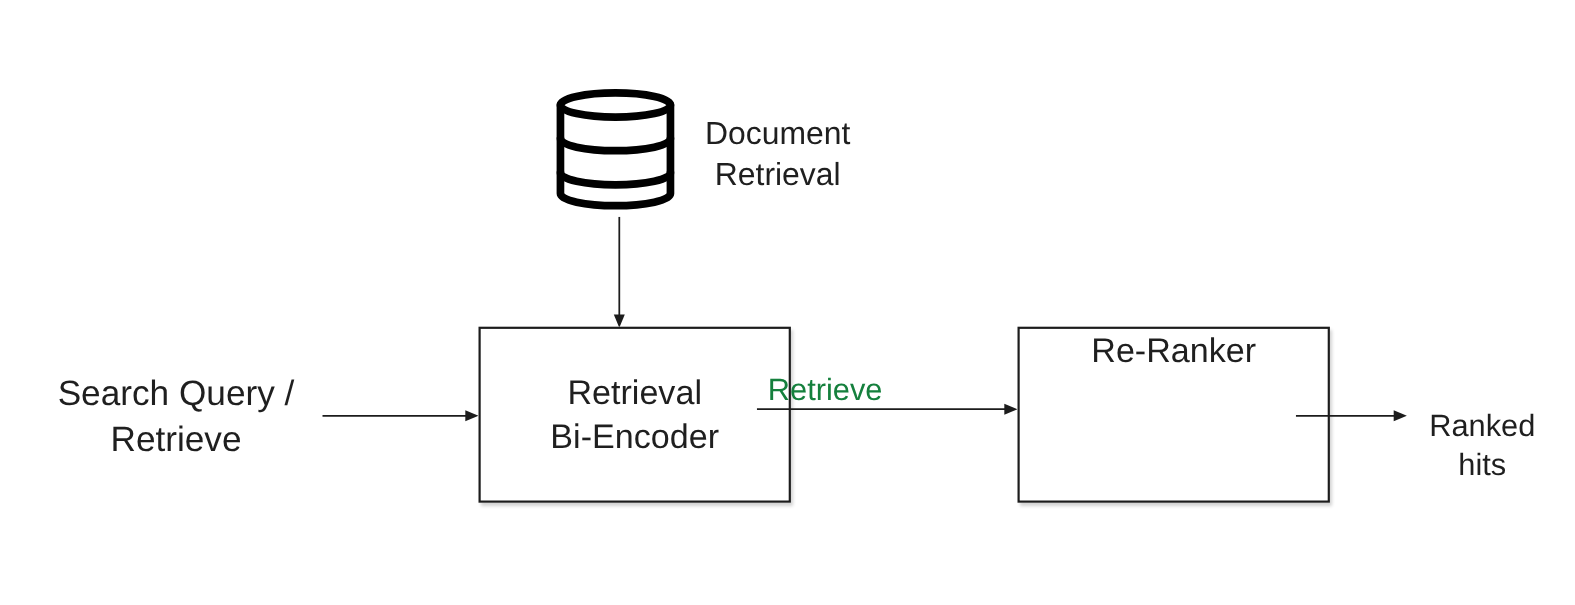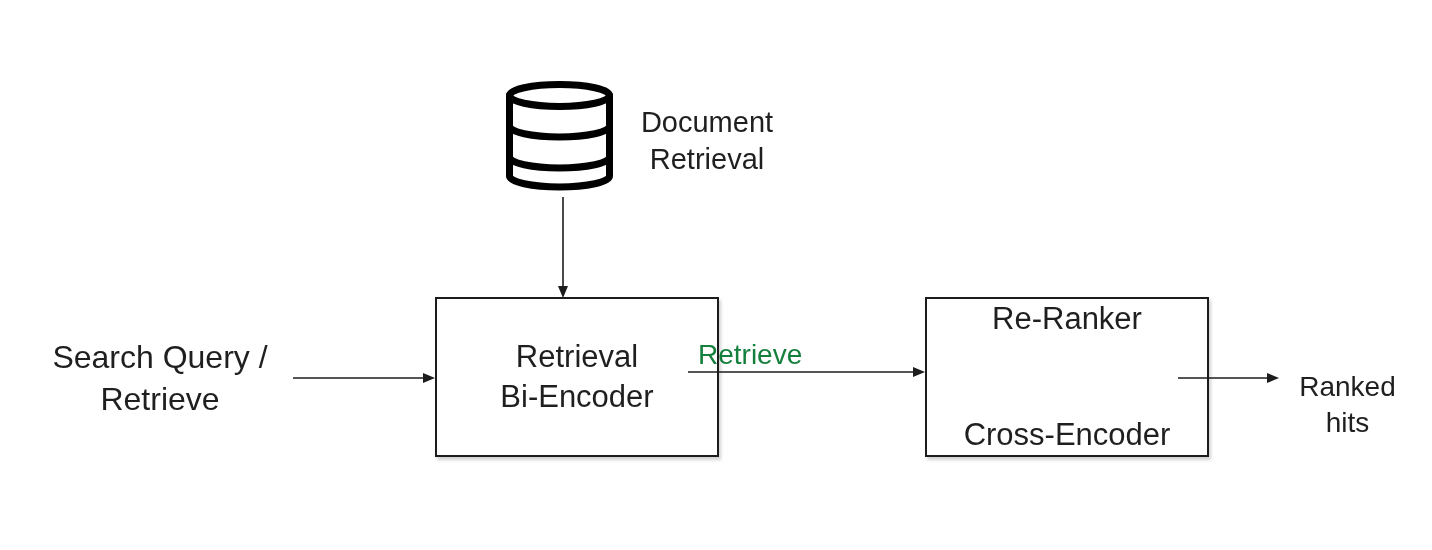--- a/index.html
+++ b/index.html
@@ -103,21 +103,20 @@
   </div>
 
   <svg class="abs" style="left:688px; top:364px;" width="237" height="16" viewBox="0 0 237 16">
     <line x1="0" y1="8" x2="226" y2="8" stroke="#1c1c1c" stroke-width="1.6"></line>
     <polygon points="225,3 237,8 225,13" fill="#1c1c1c"></polygon>
   </svg>
   <div class="abs edge-label edge-label-top">Retrieve</div>
 
   <div class="abs proc-box box-reranker">
     <div>Re-Ranker</div>
-    <div>Cross-Encoder</div>
   </div>
 
   <svg class="abs" style="left:1178px; top:370px;" width="101" height="16" viewBox="0 0 101 16">
     <line x1="0" y1="8" x2="90" y2="8" stroke="#1c1c1c" stroke-width="1.6"></line>
     <polygon points="89,3 101,8 89,13" fill="#1c1c1c"></polygon>
   </svg>
 
   <div class="abs text-node ranked-label">
     <div>Ranked</div>
     <div>hits</div>

